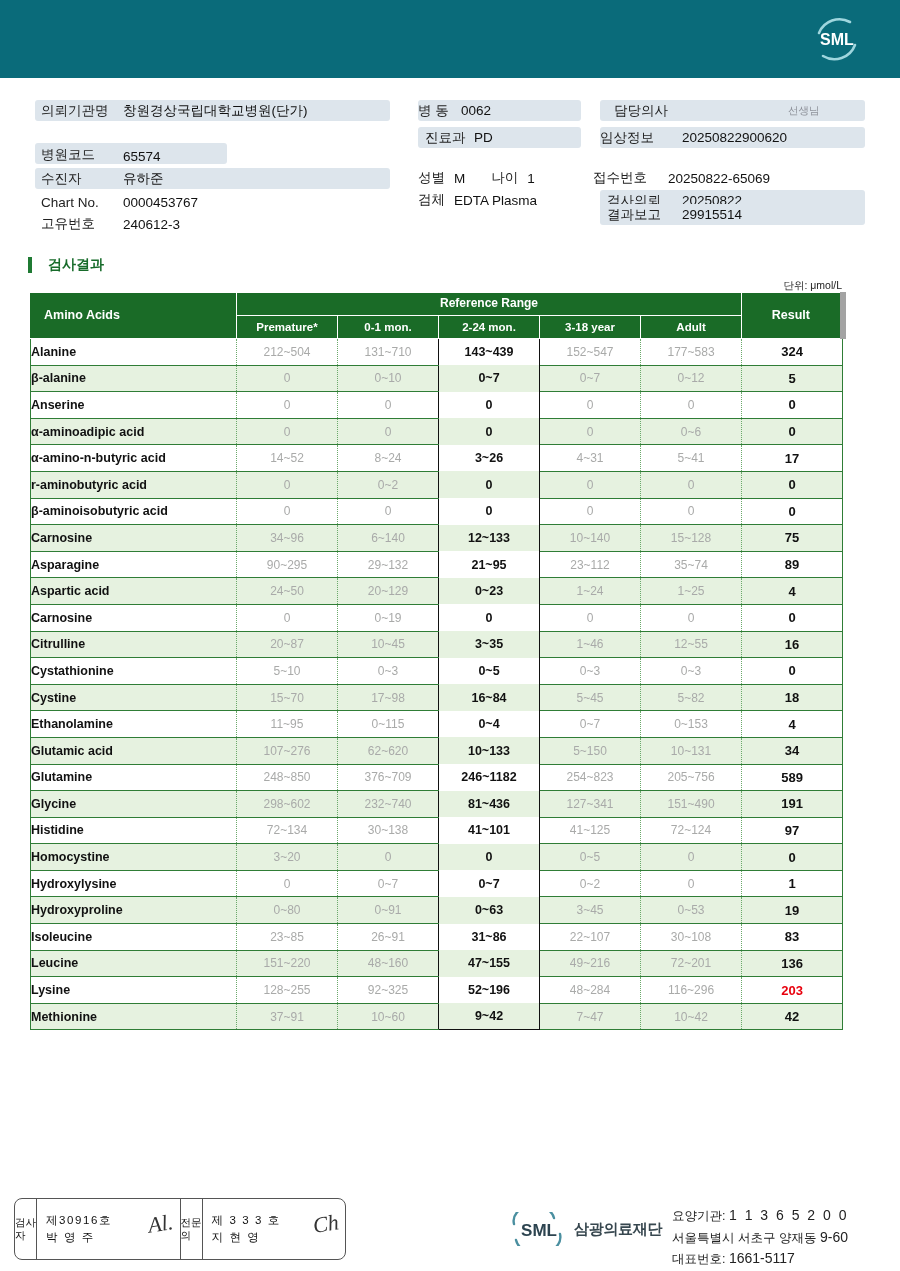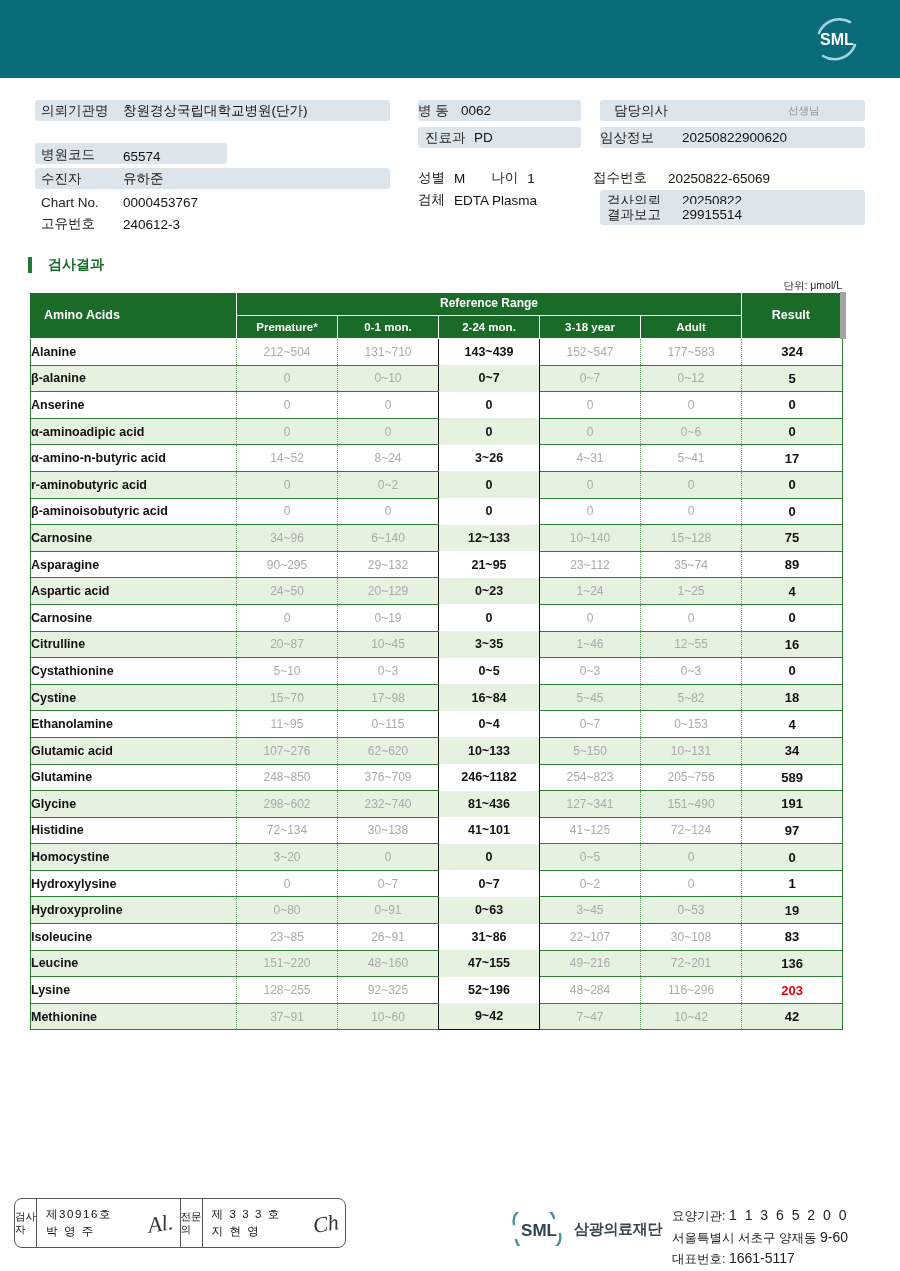--- a/index.html
+++ b/index.html
@@ -112,21 +112,21 @@
   tbody tr:last-child td.focus { border-bottom: 1.6px solid #111; }
   tbody td.res {
     color: #111; font-weight: bold; font-size: 13px;
     border-left: 1px dotted #6aa96a;
     border-right: 1px solid #2f7d36;
   }
   tbody td.res.abn { color: #e8000d; }
 
   .sig-box {
     position: absolute; left: 14px; top: 1198px;
-    height: 50px; width: 332px;
+    height: 62px; width: 332px;
     border: 1px solid #555; border-radius: 8px;
     display: flex; align-items: stretch;
     background: #fff;
     justify-content: space-between;
   }
   .sig-vert {
     width: 22px; display: flex; flex-direction: column;
     align-items: center; justify-content: center;
     font-size: 10.5px; color: #111; line-height: 1.22;
     border-right: 1px solid #555;

